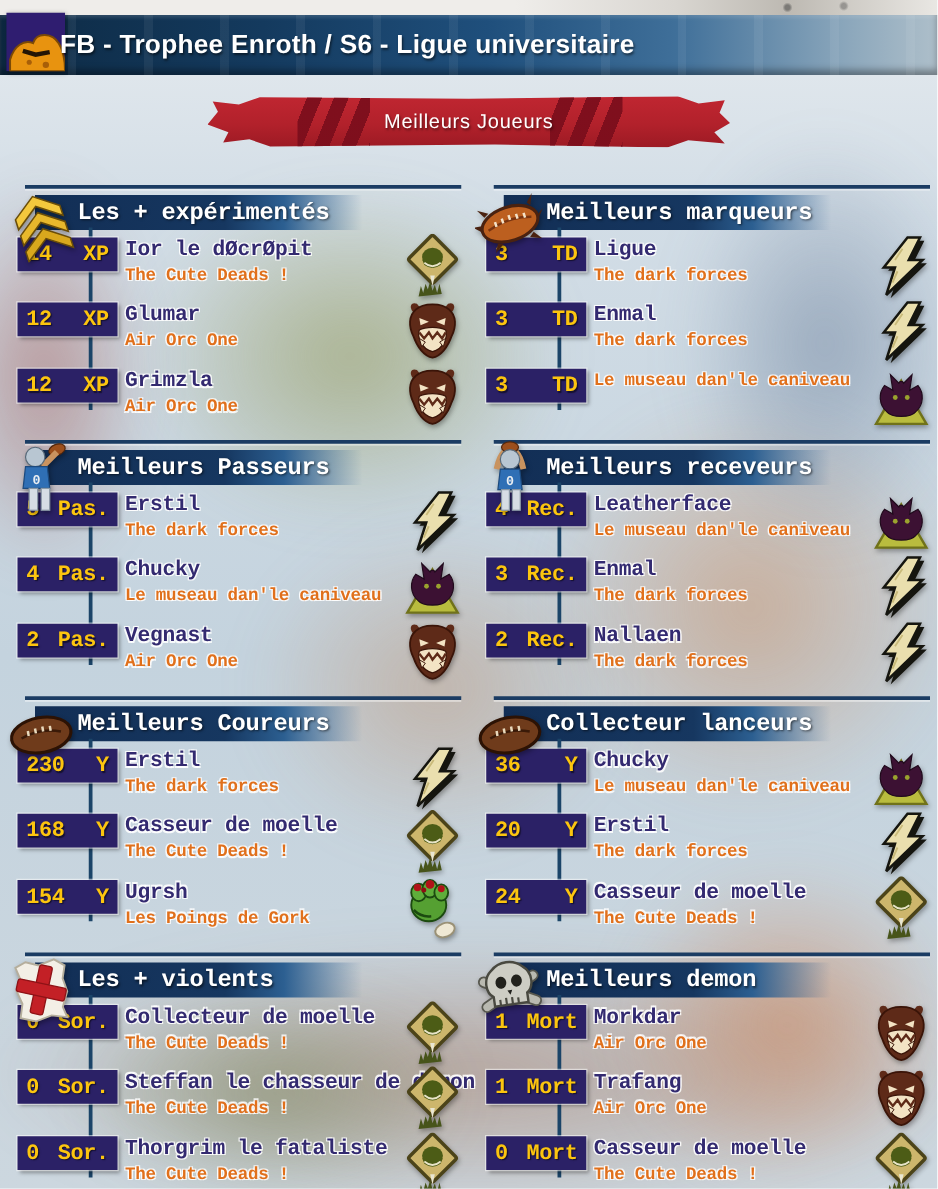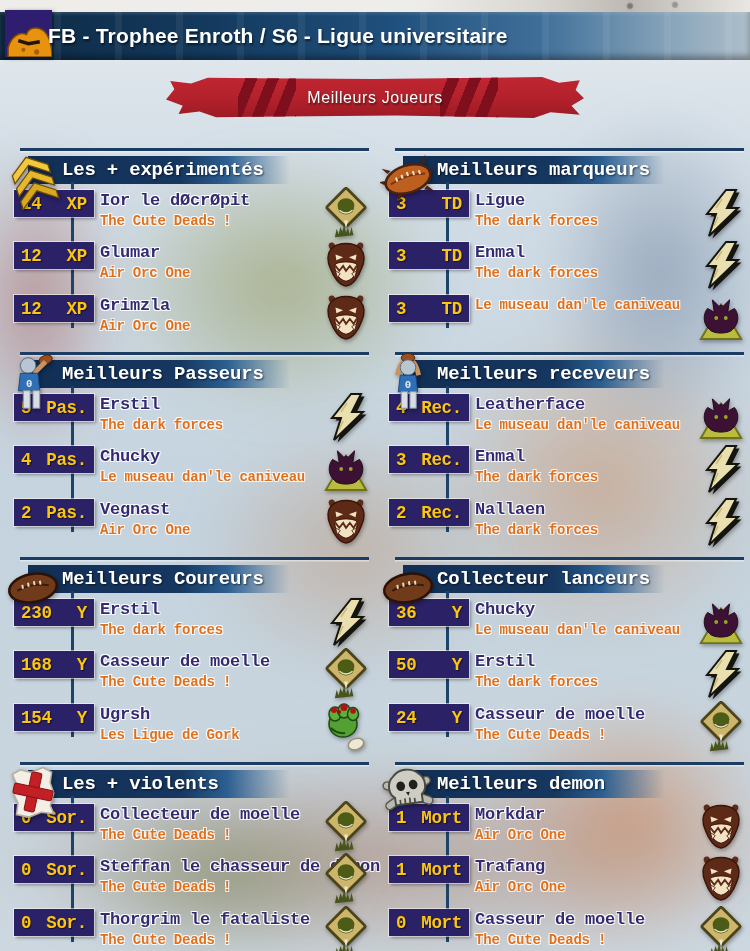--- a/index.html
+++ b/index.html
@@ -449,21 +449,21 @@
               </svg></span>
   </li>
 
   <li class="entry">
     <div class="badge">
       <span class="val">154</span>
       <span class="unit">Y</span>
     </div>
     <div class="who">
       <div class="pname">Ugrsh</div>
-      <div class="tname">Les Ligue de Gork</div>
+      <div class="tname">Les Poings de Gork</div>
     </div>
     <span class="team-icon"><svg viewBox="0 0 46 50">
 <g stroke="#1c4a10" stroke-width="1.5">
 <ellipse cx="20" cy="22" rx="14" ry="13" fill="#55a032"></ellipse>
 <ellipse cx="12" cy="12" rx="6" ry="7" fill="#5fae3a"></ellipse>
 <ellipse cx="21" cy="9" rx="6" ry="7" fill="#5fae3a"></ellipse>
 <ellipse cx="30" cy="12" rx="5.5" ry="6.5" fill="#5fae3a"></ellipse>
 <path d="M8 26 q6 6 14 5" fill="none" stroke-width="2"></path>
                 </g>
 <circle cx="11" cy="8" r="3" fill="#b01218"></circle>
@@ -501,21 +501,21 @@
     <span class="team-icon"><svg viewBox="0 0 48 52">
 <path d="M24 12 L45 48 L3 48 Z" fill="#b9bc3e" stroke="#70721a" stroke-width="2"></path>
 <path d="M10 16 C5 22 5 32 12 38 C16 43 32 43 36 38 C43 32 43 22 38 16 L31 20 L33 7 L26 14 C25 12 23 12 22 14 L15 7 L17 20 Z" fill="#3c1133" stroke="#200a1c"></path>
 <circle cx="19" cy="26" r="2" fill="#9aa32e"></circle>
                 <circle cx="29" cy="26" r="2" fill="#9aa32e"></circle>
               </svg></span>
   </li>
 
   <li class="entry">
     <div class="badge">
-      <span class="val">50</span>
+      <span class="val">20</span>
       <span class="unit">Y</span>
     </div>
     <div class="who">
       <div class="pname">Erstil</div>
       <div class="tname">The dark forces</div>
     </div>
     <span class="team-icon"><svg viewBox="0 0 46 52">
 <path d="M28 3 L9 27 h9 L11 49 L40 21 h-11 L38 3 Z" fill="#15150f" transform="translate(3.5,2.5)"></path>
 <path d="M28 3 L9 27 h9 L11 49 L40 21 h-11 L38 3 Z" fill="#eadfae" stroke="#15150f" stroke-width="2"></path>
 <path d="M24 12 l-6 9 M20 30 l-4 9" stroke="#c9ba7a" stroke-width="1.5"></path>

